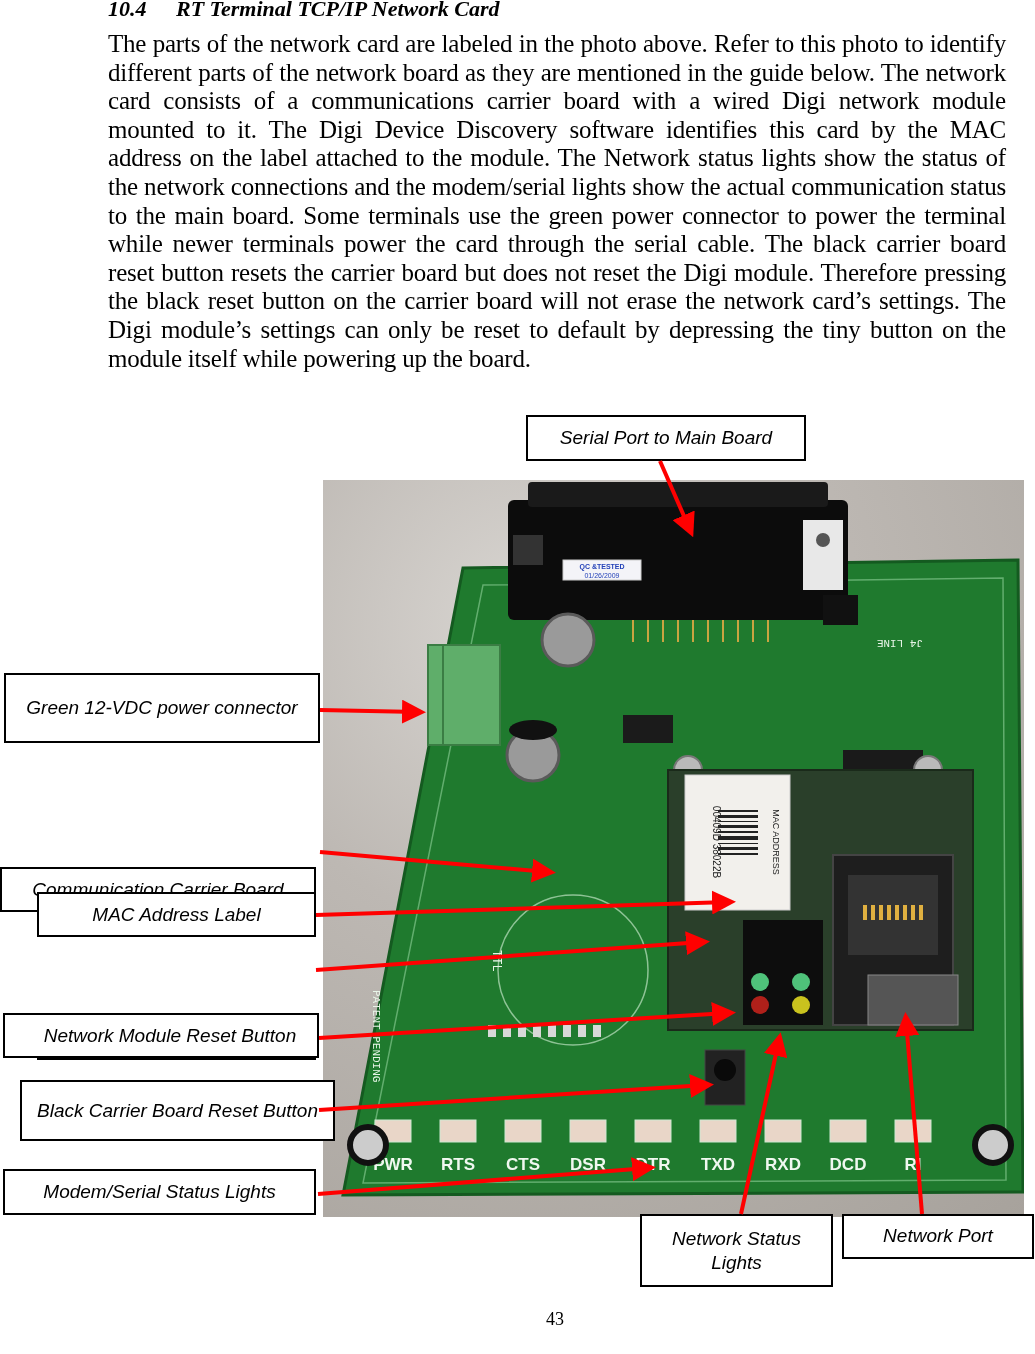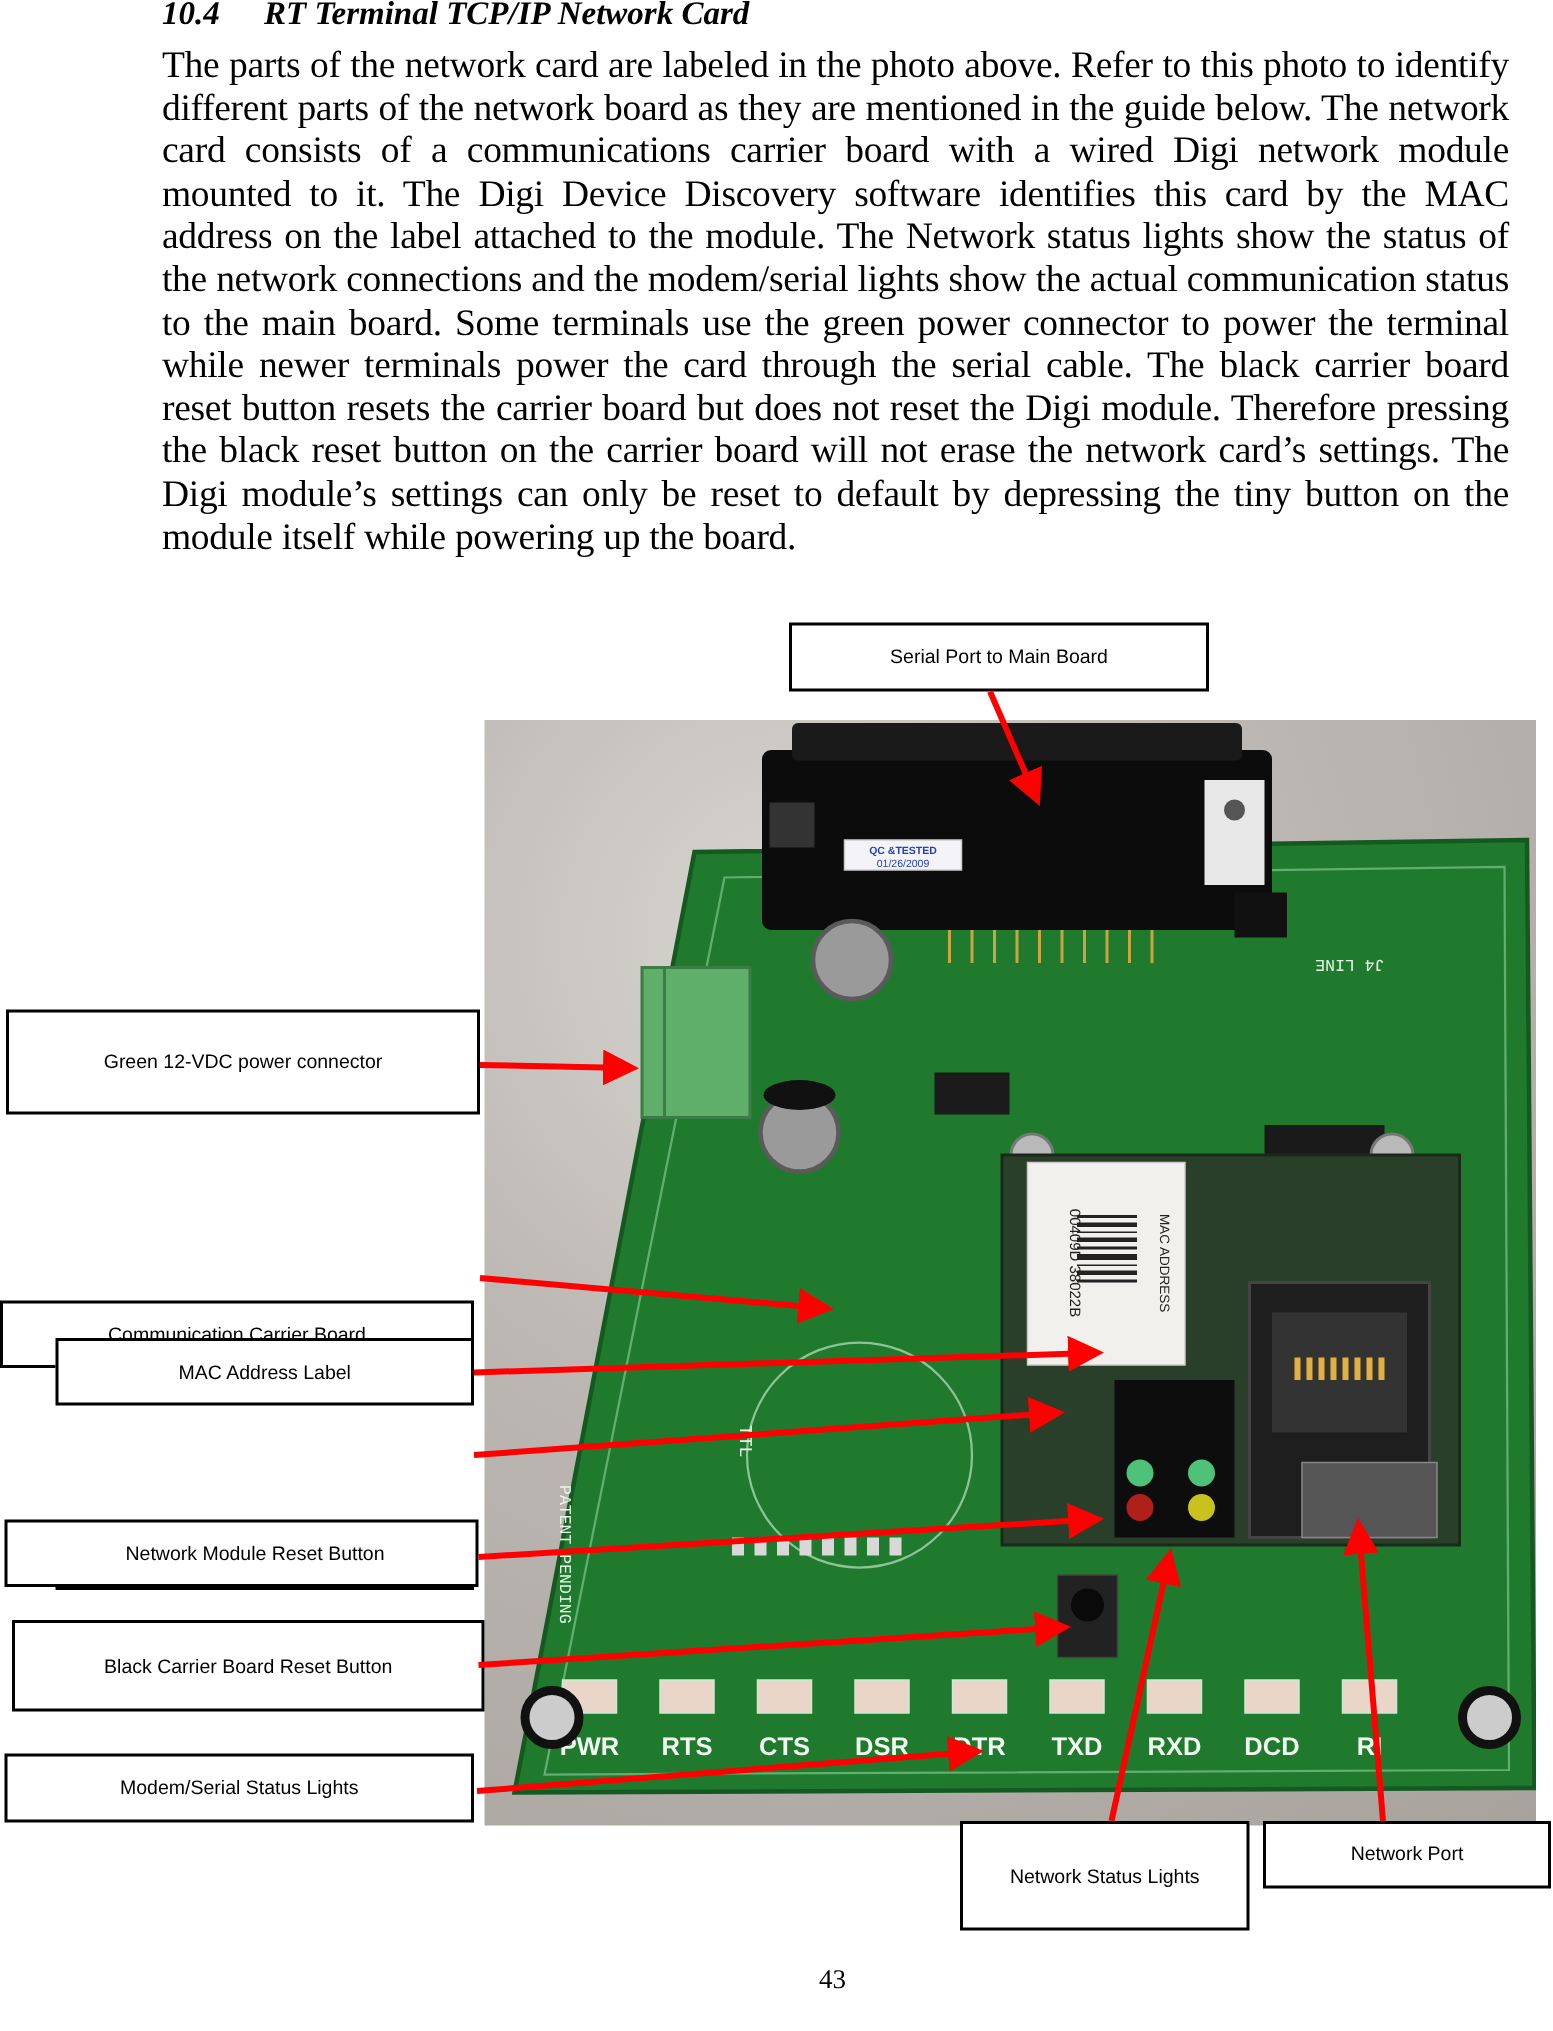--- a/index.html
+++ b/index.html
@@ -7,21 +7,21 @@
   .heading { position:absolute; left:108px; top:-4px; font-size:22px; font-style:italic; font-weight:bold; white-space:nowrap; }
   .heading .num { display:inline-block; width:68px; }
   .para { position:absolute; left:108px; top:30px; width:898px; font-size:25px; line-height:28.6px; text-align:justify; letter-spacing:-0.2px; }
   .page-num { position:absolute; left:0; width:1110px; text-align:center; top:1309px; font-size:18px; }
 
   .photo { position:absolute; left:323px; top:480px; width:701px; height:737px; overflow:hidden;
     background: radial-gradient(circle at 30% 20%, #d9d6d2 0, #bdb8b3 40%, #a7a29c 100%); }
   .photo svg { display:block; }
 
   .callout { position:absolute; border:2px solid #000; background:#fff; font-family:"Liberation Sans", sans-serif;
-    font-size:13px; line-height:24px; text-align:center; display:flex; align-items:center; justify-content:center; box-sizing:border-box; padding:0 6px; }
+    font-size:19px; line-height:24px; text-align:center; display:flex; align-items:center; justify-content:center; box-sizing:border-box; padding:0 6px;font-style:italic; }
   .arrows { position:absolute; left:0; top:0; pointer-events:none; }
 </style>
 </head>
 <body>
 
 <div class="heading">
   <span class="num">10.4</span><span>RT Terminal TCP/IP Network Card</span>
 </div>
 
 <div class="para">The parts of the network card are labeled in the photo above. Refer to this photo to identify different parts of the network board as they are mentioned in the guide below. The network card consists of a communications carrier board with a wired Digi network module mounted to it. The Digi Device Discovery software identifies this card by the MAC address on the label attached to the module. The Network status lights show the status of the network connections and the modem/serial lights show the actual communication status to the main board. Some terminals use the green power connector to power the terminal while newer terminals power the card through the serial cable. The black carrier board reset button resets the carrier board but does not reset the Digi module. Therefore pressing the black reset button on the carrier board will not erase the network card’s settings. The Digi module’s settings can only be reset to default by depressing the tiny button on the module itself while powering up the board.</div>
@@ -153,21 +153,21 @@
     <circle cx="670" cy="665" r="18" fill="#ccc" stroke="#111" stroke-width="6"></circle>
   </svg>
 </div>
 
 <div class="callout" style="left:526px; top:415px; width:280px; height:46px;">Serial Port to Main Board</div>
 <div class="callout" style="left:4px; top:673px; width:316px; height:70px;">Green 12-VDC power connector</div>
 <div class="callout" style="left:0px; top:867px; width:316px; height:45px;">Communication Carrier Board</div>
 <div class="callout" style="left:37px; top:892px; width:279px; height:45px;">MAC Address Label</div>
 <div class="callout" style="left:37px; top:983px; width:279px; height:45px;margin-top:32px;">Network Module</div>
 <div class="callout" style="left:3px; top:1013px; width:316px; height:45px;padding-left:24px;">Network Module Reset Button</div>
-<div class="callout" style="left:8px; top:1080px; width:315px; height:61px;">Black Carrier Board Reset Button</div>
+<div class="callout" style="left:20px; top:1080px; width:315px; height:61px;">Black Carrier Board Reset Button</div>
 <div class="callout" style="left:3px; top:1169px; width:313px; height:46px;">Modem/Serial Status Lights</div>
 <div class="callout" style="left:640px; top:1214px; width:193px; height:73px;">Network Status Lights</div>
 <div class="callout" style="left:842px; top:1214px; width:192px; height:45px; align-items:flex-start; padding-top:8px;">Network Port</div>
 
 <svg class="arrows" width="1035" height="1354">
   <defs>
     <marker id="ah" markerWidth="6" markerHeight="6" refX="4" refY="3" orient="auto" markerUnits="strokeWidth">
       <path d="M0,0 L6,3 L0,6 z" fill="#ff0000"></path>
     </marker>
   </defs>

